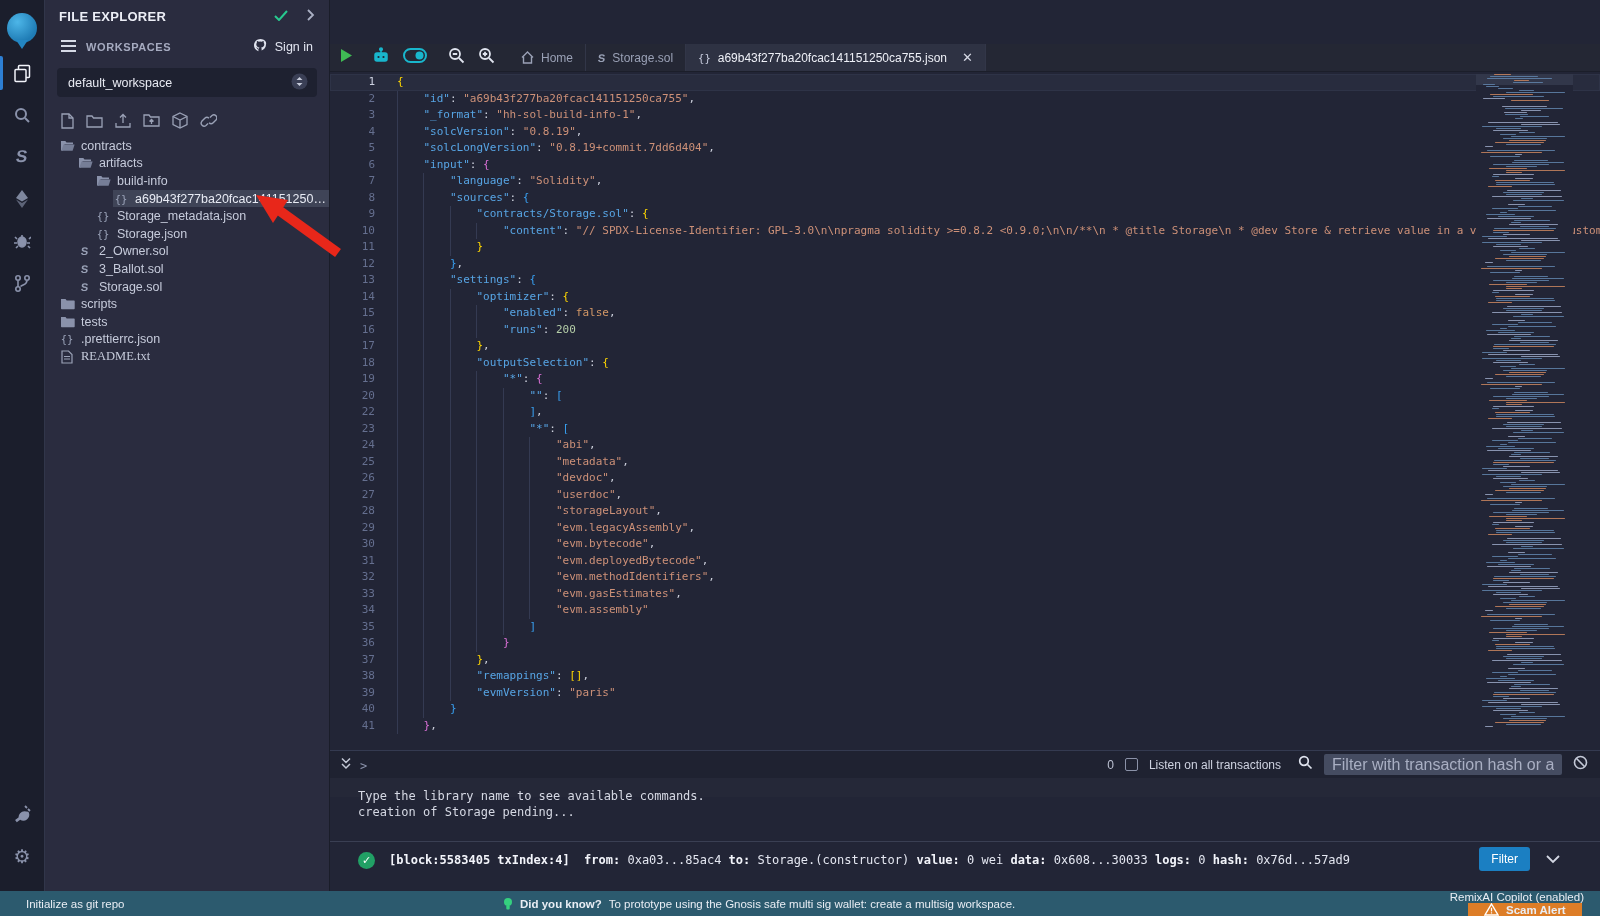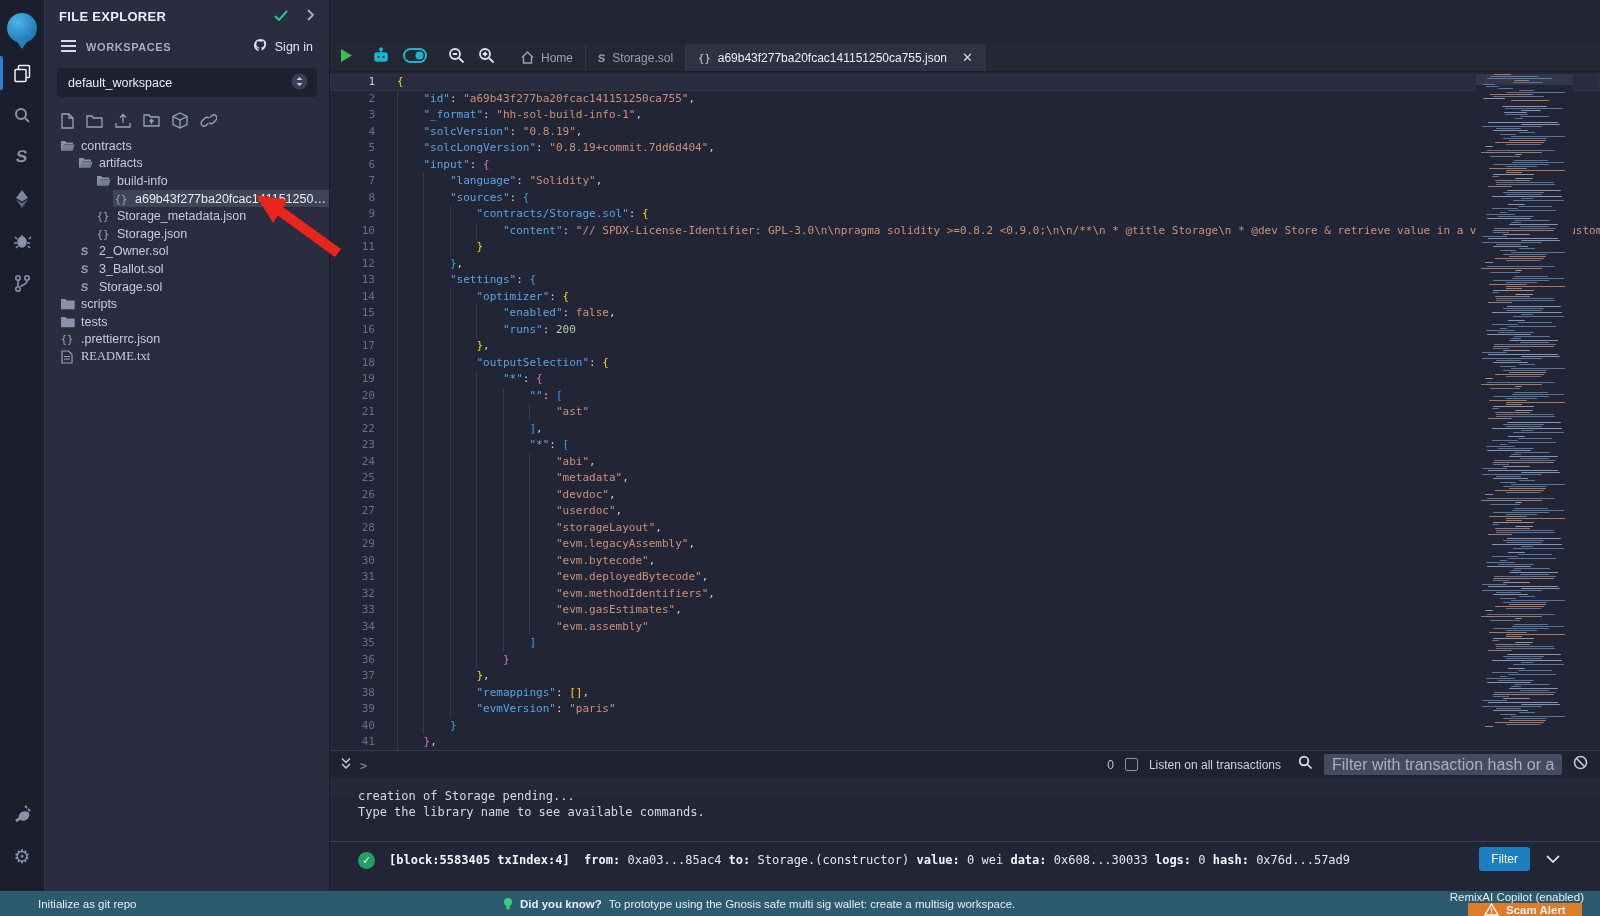--- a/index.html
+++ b/index.html
@@ -98,21 +98,21 @@
     font-family:"Liberation Sans",sans-serif; }
   .txtext { white-space:nowrap; color:#e4e7f1; }
   .txtext b { color:#f2f4fa; }
   .debug-btn { position:absolute; right:70px; top:5px; background:#1b7fc2; color:#fff; border:none;
     font-size:12px; padding:5px 12px; border-radius:3px; font-family:"Liberation Sans",sans-serif; }
   .tx-chevron { position:absolute; right:40px; top:11px; color:#d3d7e3; }
   .t-prompt { position:absolute; left:30px; bottom:24px; font-size:12px; color:#8b93ac; }
   
   .statusbar { position:absolute; left:0; bottom:0; width:100%; height:25px; background:#2c5a6e;
     z-index:10; display:flex; align-items:center; font-size:11.5px; color:#e9edf4; }
-  .sb-left { margin-left:38px; }
+  .sb-left { margin-left:26px; }
   .sb-center { position:absolute; left:503px; display:flex; align-items:center; gap:7px; }
   .sb-right { margin-left:auto; display:flex; align-items:center; height:100%;flex-direction:column; }
   .sb-copilot { margin-right:16px; }
   .scam { height:100%; background:#dd7d27; display:flex; align-items:center; gap:7px; padding:0 16px; font-weight:bold; }
   
   .anno { position:absolute; left:238px; top:183px; z-index:30; pointer-events:none; }
   svg { flex:none; }
 </style>
 </head>
 <body>
@@ -445,21 +445,20 @@
           <div class="cl"><span class="ln">11</span><span class="ct"><i class="g" style="left: 0px;"></i><i class="g" style="left: 26.48px;"></i><i class="g" style="left: 52.96px;"></i><span>            </span><span class="tk-b1">}</span></span></div>
           <div class="cl"><span class="ln">12</span><span class="ct"><i class="g" style="left: 0px;"></i><i class="g" style="left: 26.48px;"></i><span>        </span><span class="tk-b3">}</span><span class="tk-p">,</span></span></div>
           <div class="cl"><span class="ln">13</span><span class="ct"><i class="g" style="left: 0px;"></i><i class="g" style="left: 26.48px;"></i><span>        </span><span class="tk-k">"settings"</span><span class="tk-p">: </span><span class="tk-b3">{</span></span></div>
           <div class="cl"><span class="ln">14</span><span class="ct"><i class="g" style="left: 0px;"></i><i class="g" style="left: 26.48px;"></i><i class="g" style="left: 52.96px;"></i><span>            </span><span class="tk-k">"optimizer"</span><span class="tk-p">: </span><span class="tk-b1">{</span></span></div>
           <div class="cl"><span class="ln">15</span><span class="ct"><i class="g" style="left: 0px;"></i><i class="g" style="left: 26.48px;"></i><i class="g" style="left: 52.96px;"></i><i class="g" style="left: 79.44px;"></i><span>                </span><span class="tk-k">"enabled"</span><span class="tk-p">: </span><span class="tk-bo">false</span><span class="tk-p">,</span></span></div>
           <div class="cl"><span class="ln">16</span><span class="ct"><i class="g" style="left: 0px;"></i><i class="g" style="left: 26.48px;"></i><i class="g" style="left: 52.96px;"></i><i class="g" style="left: 79.44px;"></i><span>                </span><span class="tk-k">"runs"</span><span class="tk-p">: </span><span class="tk-n">200</span></span></div>
           <div class="cl"><span class="ln">17</span><span class="ct"><i class="g" style="left: 0px;"></i><i class="g" style="left: 26.48px;"></i><i class="g" style="left: 52.96px;"></i><span>            </span><span class="tk-b1">}</span><span class="tk-p">,</span></span></div>
           <div class="cl"><span class="ln">18</span><span class="ct"><i class="g" style="left: 0px;"></i><i class="g" style="left: 26.48px;"></i><i class="g" style="left: 52.96px;"></i><span>            </span><span class="tk-k">"outputSelection"</span><span class="tk-p">: </span><span class="tk-b1">{</span></span></div>
           <div class="cl"><span class="ln">19</span><span class="ct"><i class="g" style="left: 0px;"></i><i class="g" style="left: 26.48px;"></i><i class="g" style="left: 52.96px;"></i><i class="g" style="left: 79.44px;"></i><span>                </span><span class="tk-k">"*"</span><span class="tk-p">: </span><span class="tk-b2">{</span></span></div>
           <div class="cl"><span class="ln">20</span><span class="ct"><i class="g" style="left: 0px;"></i><i class="g" style="left: 26.48px;"></i><i class="g" style="left: 52.96px;"></i><i class="g" style="left: 79.44px;"></i><i class="g" style="left: 105.92px;"></i><span>                    </span><span class="tk-k">""</span><span class="tk-p">: </span><span class="tk-b3">[</span></span></div>
-          <div class="cl"><span class="ln">21</span><span class="ct"><i class="g" style="left: 0px;"></i><i class="g" style="left: 26.48px;"></i><i class="g" style="left: 52.96px;"></i><i class="g" style="left: 79.44px;"></i><i class="g" style="left: 105.92px;"></i><i class="g" style="left: 132.4px;"></i><span>                        </span><span class="tk-s">"ast"</span></span></div>
           <div class="cl"><span class="ln">22</span><span class="ct"><i class="g" style="left: 0px;"></i><i class="g" style="left: 26.48px;"></i><i class="g" style="left: 52.96px;"></i><i class="g" style="left: 79.44px;"></i><i class="g" style="left: 105.92px;"></i><span>                    </span><span class="tk-b3">]</span><span class="tk-p">,</span></span></div>
           <div class="cl"><span class="ln">23</span><span class="ct"><i class="g" style="left: 0px;"></i><i class="g" style="left: 26.48px;"></i><i class="g" style="left: 52.96px;"></i><i class="g" style="left: 79.44px;"></i><i class="g" style="left: 105.92px;"></i><span>                    </span><span class="tk-k">"*"</span><span class="tk-p">: </span><span class="tk-b3">[</span></span></div>
           <div class="cl"><span class="ln">24</span><span class="ct"><i class="g" style="left: 0px;"></i><i class="g" style="left: 26.48px;"></i><i class="g" style="left: 52.96px;"></i><i class="g" style="left: 79.44px;"></i><i class="g" style="left: 105.92px;"></i><i class="g" style="left: 132.4px;"></i><span>                        </span><span class="tk-s">"abi"</span><span class="tk-p">,</span></span></div>
           <div class="cl"><span class="ln">25</span><span class="ct"><i class="g" style="left: 0px;"></i><i class="g" style="left: 26.48px;"></i><i class="g" style="left: 52.96px;"></i><i class="g" style="left: 79.44px;"></i><i class="g" style="left: 105.92px;"></i><i class="g" style="left: 132.4px;"></i><span>                        </span><span class="tk-s">"metadata"</span><span class="tk-p">,</span></span></div>
           <div class="cl"><span class="ln">26</span><span class="ct"><i class="g" style="left: 0px;"></i><i class="g" style="left: 26.48px;"></i><i class="g" style="left: 52.96px;"></i><i class="g" style="left: 79.44px;"></i><i class="g" style="left: 105.92px;"></i><i class="g" style="left: 132.4px;"></i><span>                        </span><span class="tk-s">"devdoc"</span><span class="tk-p">,</span></span></div>
           <div class="cl"><span class="ln">27</span><span class="ct"><i class="g" style="left: 0px;"></i><i class="g" style="left: 26.48px;"></i><i class="g" style="left: 52.96px;"></i><i class="g" style="left: 79.44px;"></i><i class="g" style="left: 105.92px;"></i><i class="g" style="left: 132.4px;"></i><span>                        </span><span class="tk-s">"userdoc"</span><span class="tk-p">,</span></span></div>
           <div class="cl"><span class="ln">28</span><span class="ct"><i class="g" style="left: 0px;"></i><i class="g" style="left: 26.48px;"></i><i class="g" style="left: 52.96px;"></i><i class="g" style="left: 79.44px;"></i><i class="g" style="left: 105.92px;"></i><i class="g" style="left: 132.4px;"></i><span>                        </span><span class="tk-s">"storageLayout"</span><span class="tk-p">,</span></span></div>
           <div class="cl"><span class="ln">29</span><span class="ct"><i class="g" style="left: 0px;"></i><i class="g" style="left: 26.48px;"></i><i class="g" style="left: 52.96px;"></i><i class="g" style="left: 79.44px;"></i><i class="g" style="left: 105.92px;"></i><i class="g" style="left: 132.4px;"></i><span>                        </span><span class="tk-s">"evm.legacyAssembly"</span><span class="tk-p">,</span></span></div>
           <div class="cl"><span class="ln">30</span><span class="ct"><i class="g" style="left: 0px;"></i><i class="g" style="left: 26.48px;"></i><i class="g" style="left: 52.96px;"></i><i class="g" style="left: 79.44px;"></i><i class="g" style="left: 105.92px;"></i><i class="g" style="left: 132.4px;"></i><span>                        </span><span class="tk-s">"evm.bytecode"</span><span class="tk-p">,</span></span></div>
           <div class="cl"><span class="ln">31</span><span class="ct"><i class="g" style="left: 0px;"></i><i class="g" style="left: 26.48px;"></i><i class="g" style="left: 52.96px;"></i><i class="g" style="left: 79.44px;"></i><i class="g" style="left: 105.92px;"></i><i class="g" style="left: 132.4px;"></i><span>                        </span><span class="tk-s">"evm.deployedBytecode"</span><span class="tk-p">,</span></span></div>
@@ -828,22 +827,22 @@
           <svg width="15" height="15" viewBox="0 0 15 15" fill="none" stroke="#c3c8d6" stroke-width="1.6">
               <circle cx="7.5" cy="7.5" r="6"></circle>
               <path d="M3.3 3.3l8.4 8.4"></path>
             </svg>
         </span>
       </div>
     </div>
 
     <div class="terminal">
       <div class="t-logs">
+        <div>Type the library name to see available commands.</div>
         <div>creation of Storage pending...</div>
-        <div>Type the library name to see available commands.</div>
       </div>
       <div class="t-sep"></div>
       <div class="txrow">
         <span class="tx-check">✓</span>
         <span class="txtext">
           <b>[block:5583405 txIndex:4]</b>&nbsp;
           <b>from:</b> <span>0xa03...85ac4</span>
           <b>to:</b> <span>Storage.(constructor)</span>
           <b>value:</b> <span>0 wei</span>
           <b>data:</b> <span>0x608...30033</span>

